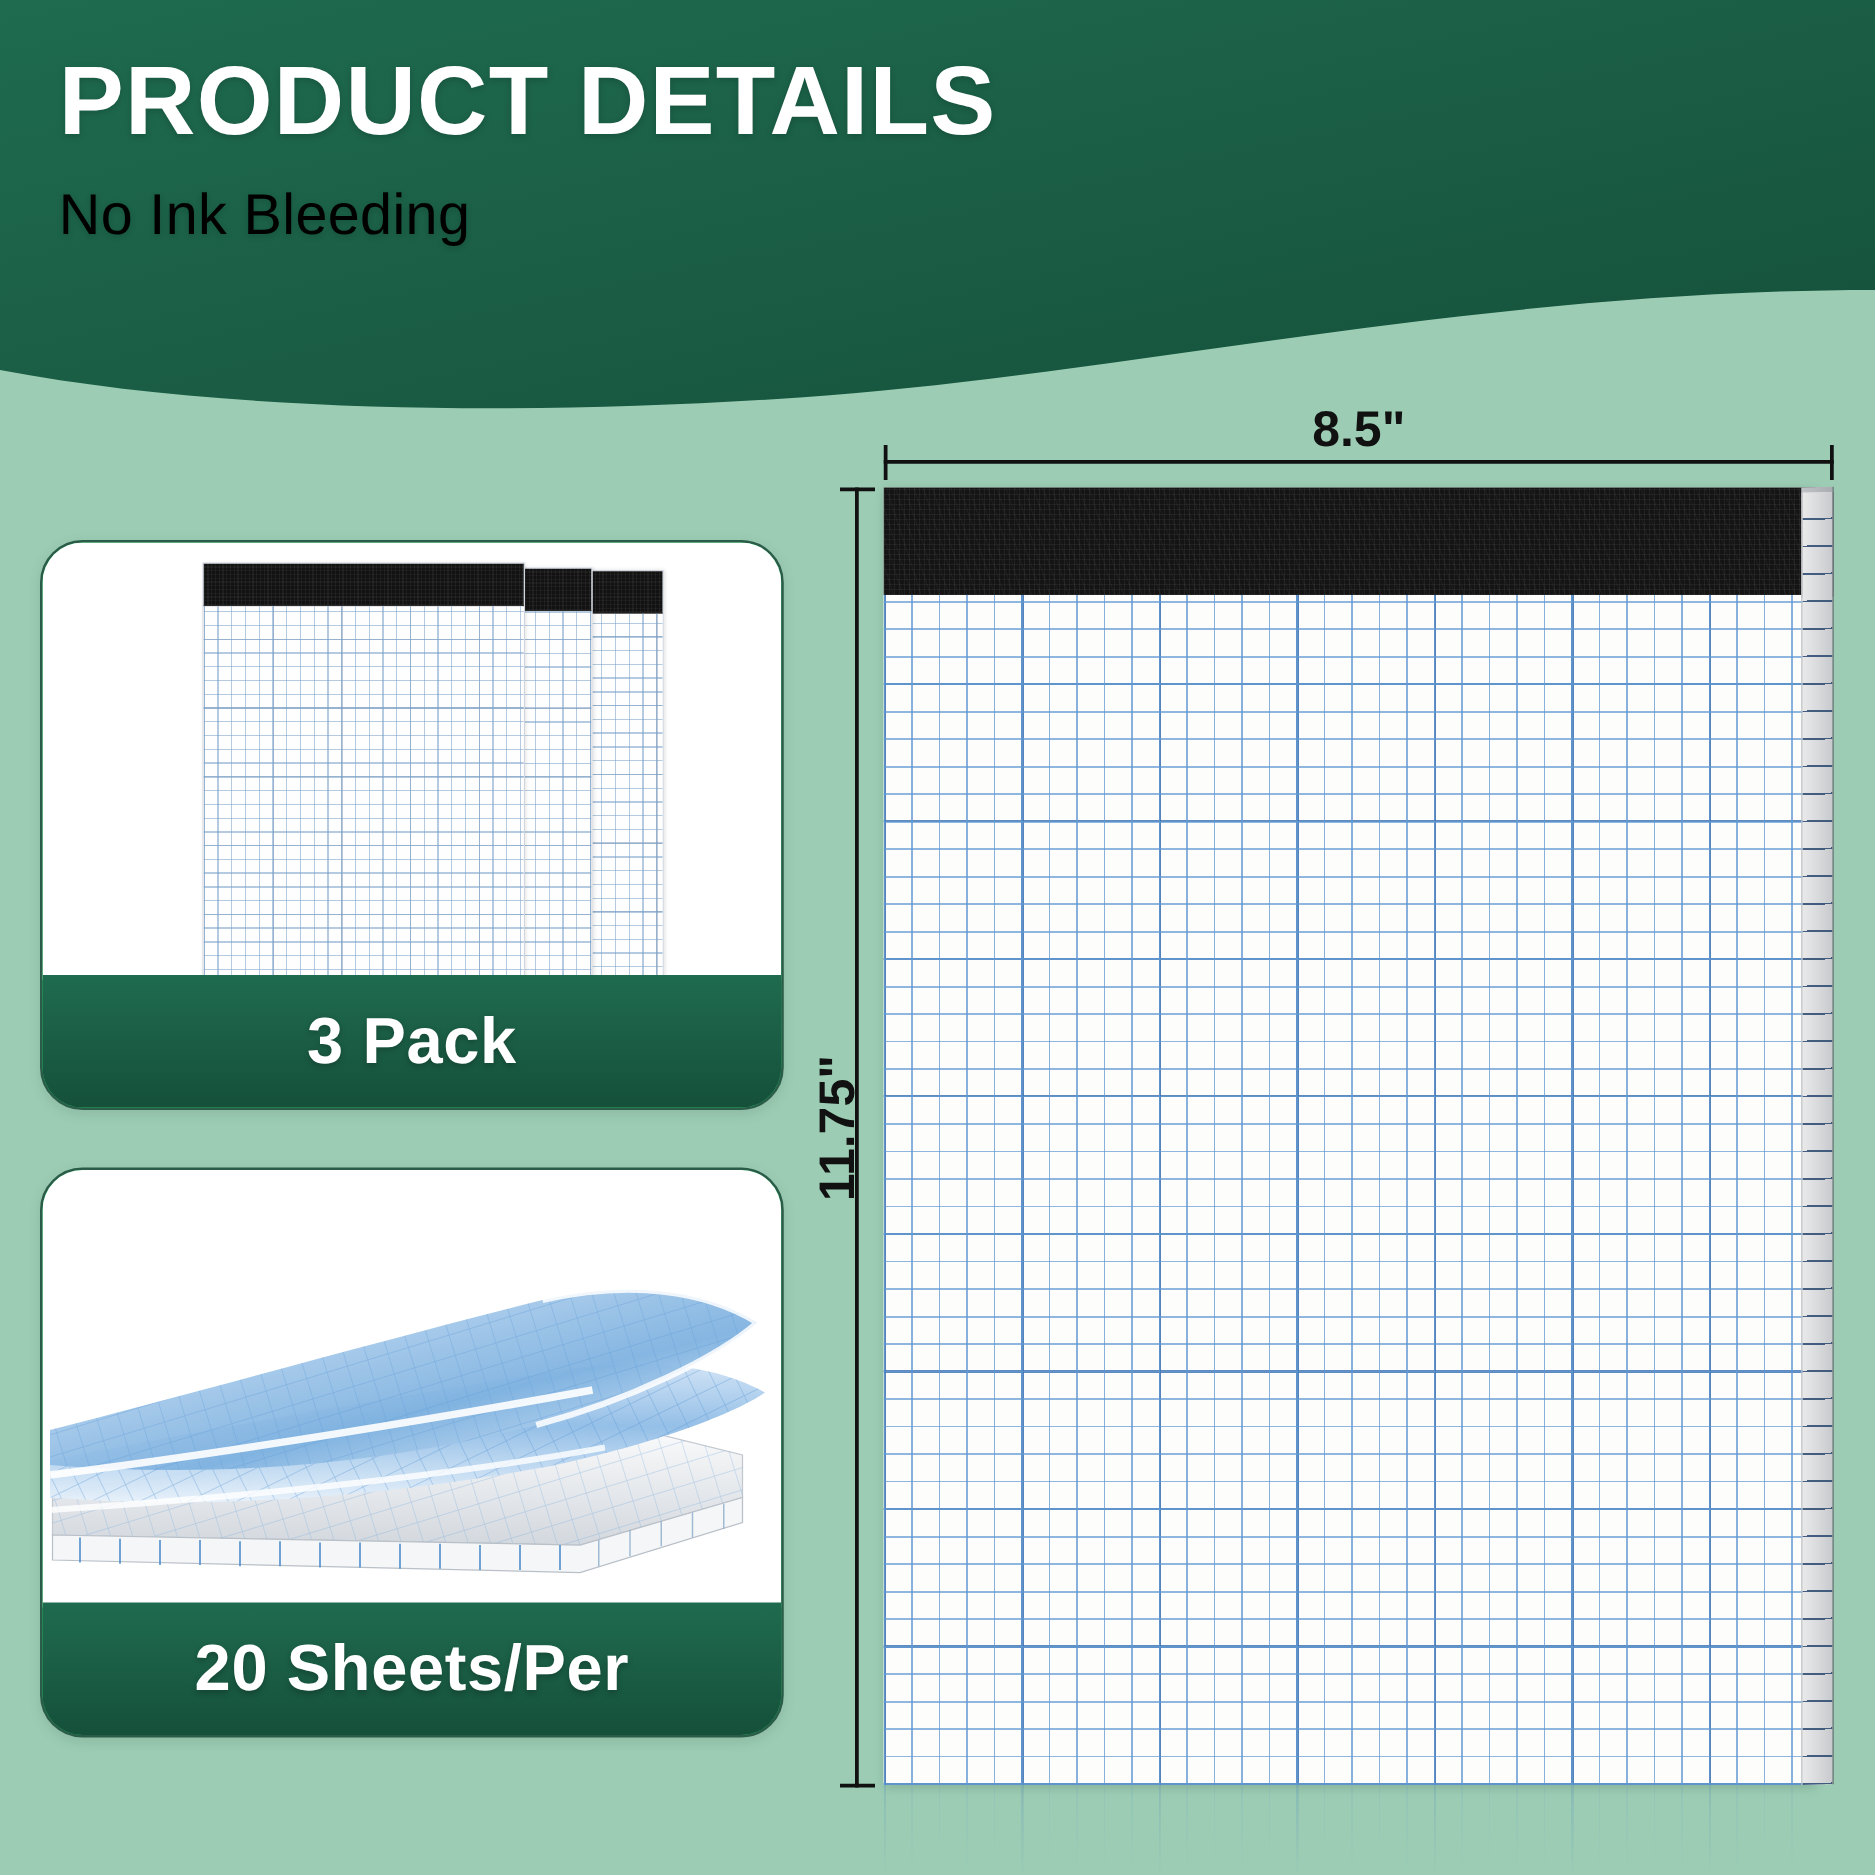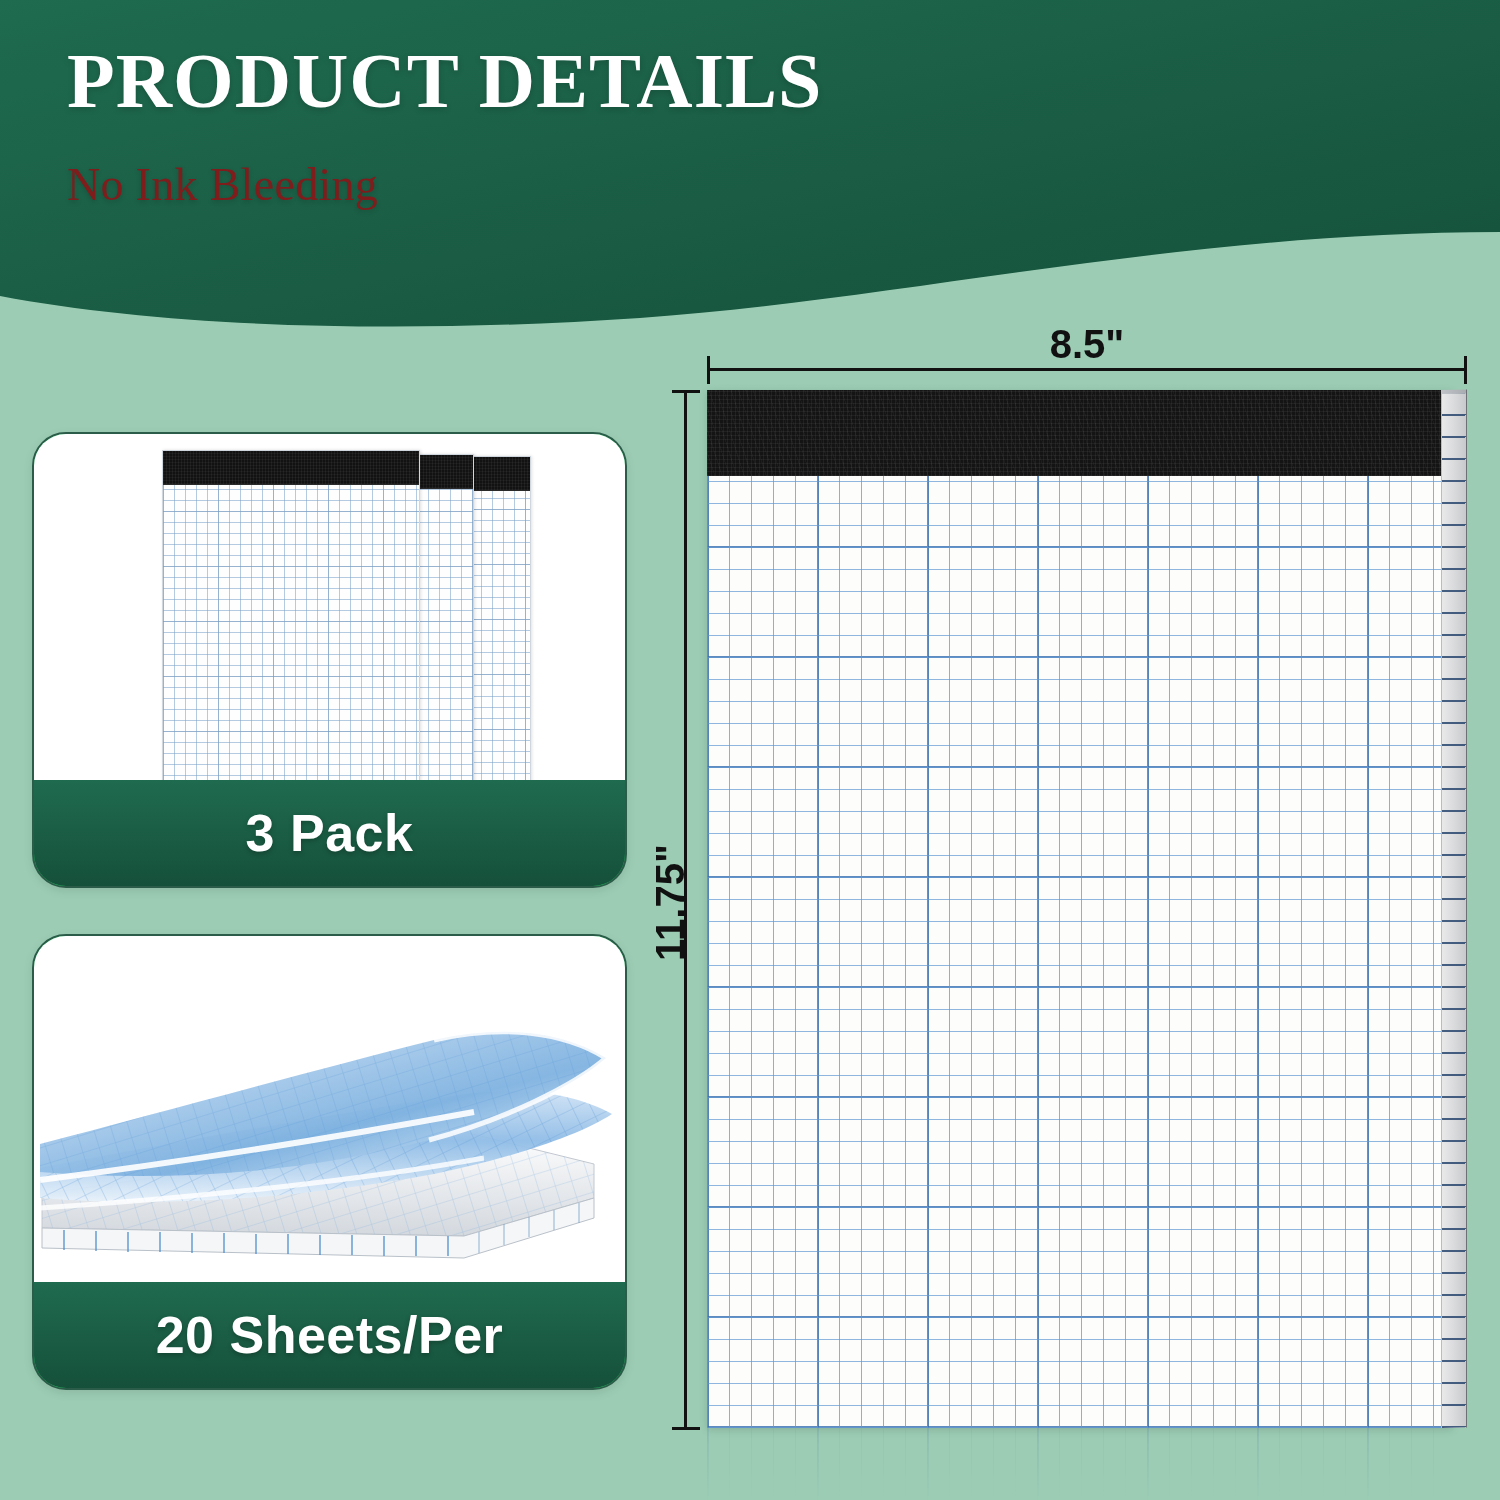--- a/index.html
+++ b/index.html
@@ -11,31 +11,31 @@
     overflow:hidden;
   }
 
   
   .header-wrap{
     position:absolute; left:0; top:0; width:1500px; height:340px;
     overflow:hidden; z-index:2;
   }
   .header-svg{ position:absolute; left:0; top:0; }
   .header-text{
-    position:absolute; left:67px; top:40px; z-index:3;font-family:Liberation Serif, serif;
+    position:absolute; left:47px; top:40px; z-index:3;
   }
   .page-title{
     font-size:78px; font-weight:bold; color:#ffffff;
     letter-spacing:1px; line-height:1.05;
     text-shadow:0 2px 6px rgba(0,0,0,.18);
     white-space:nowrap;
   }
   .page-subtitle{
-    font-size:46px; color:#7f1d1d; font-weight:400;
-    margin-top:36px; letter-spacing:.3px;
+    font-size:46px; color:#000000; font-weight:400;
+    margin-top:22px; letter-spacing:.3px;
     text-shadow:0 2px 5px rgba(0,0,0,.16);
     white-space:nowrap;
   }
 
   
   .card{
     position:absolute; left:32px; width:595px;
     border:2px solid #2b5c49;
     border-radius:34px;
     overflow:hidden;

